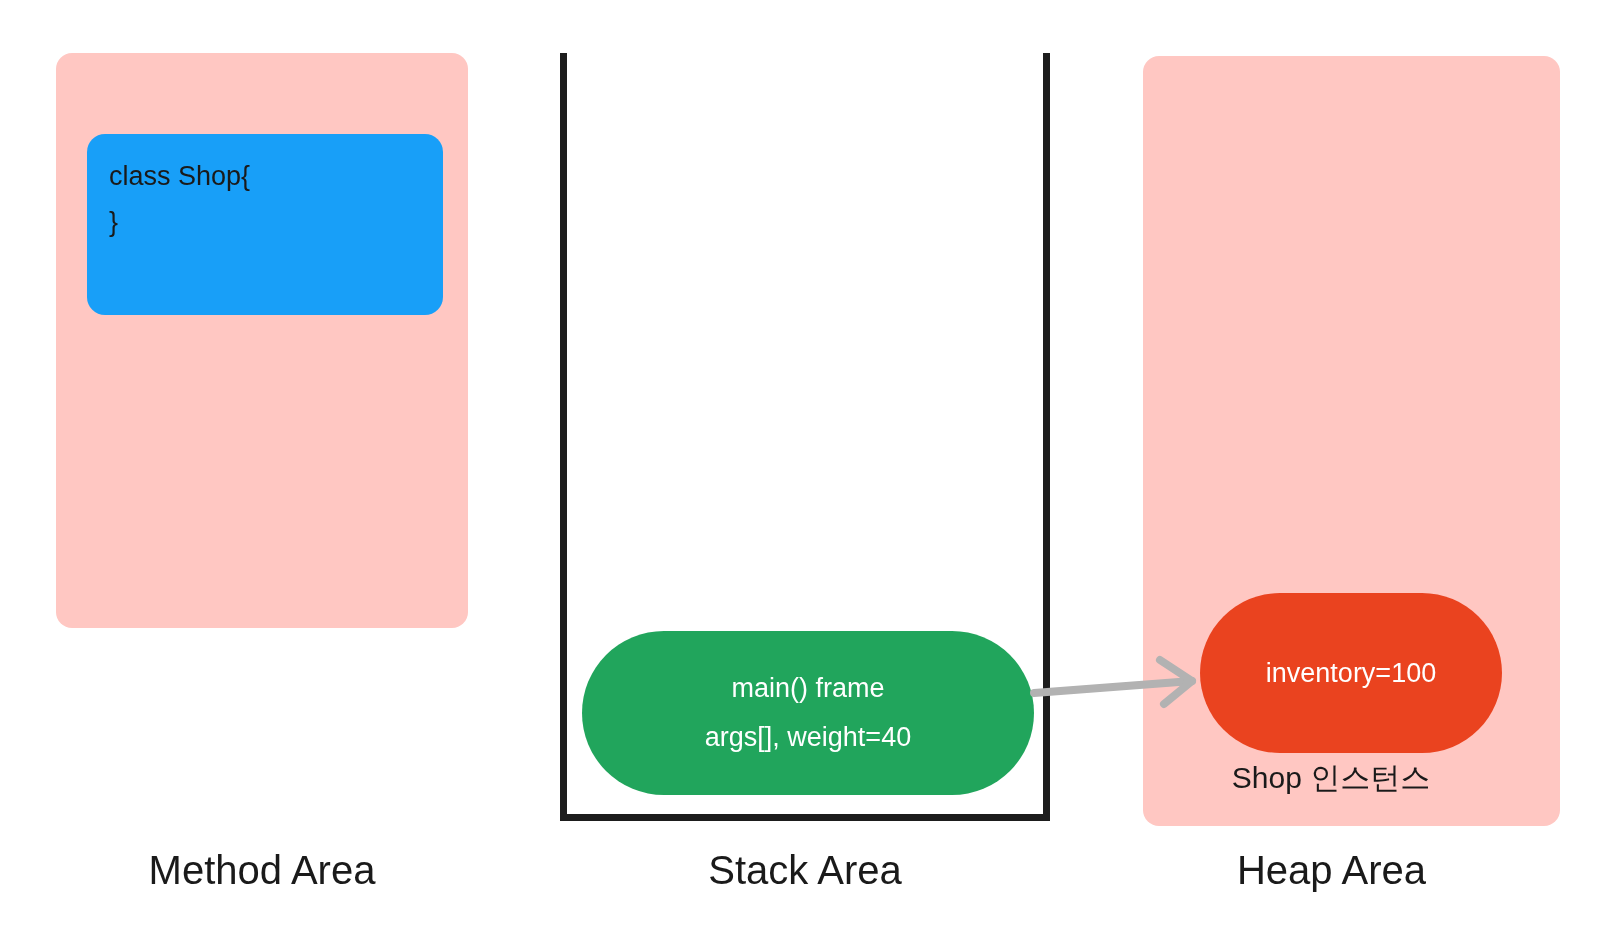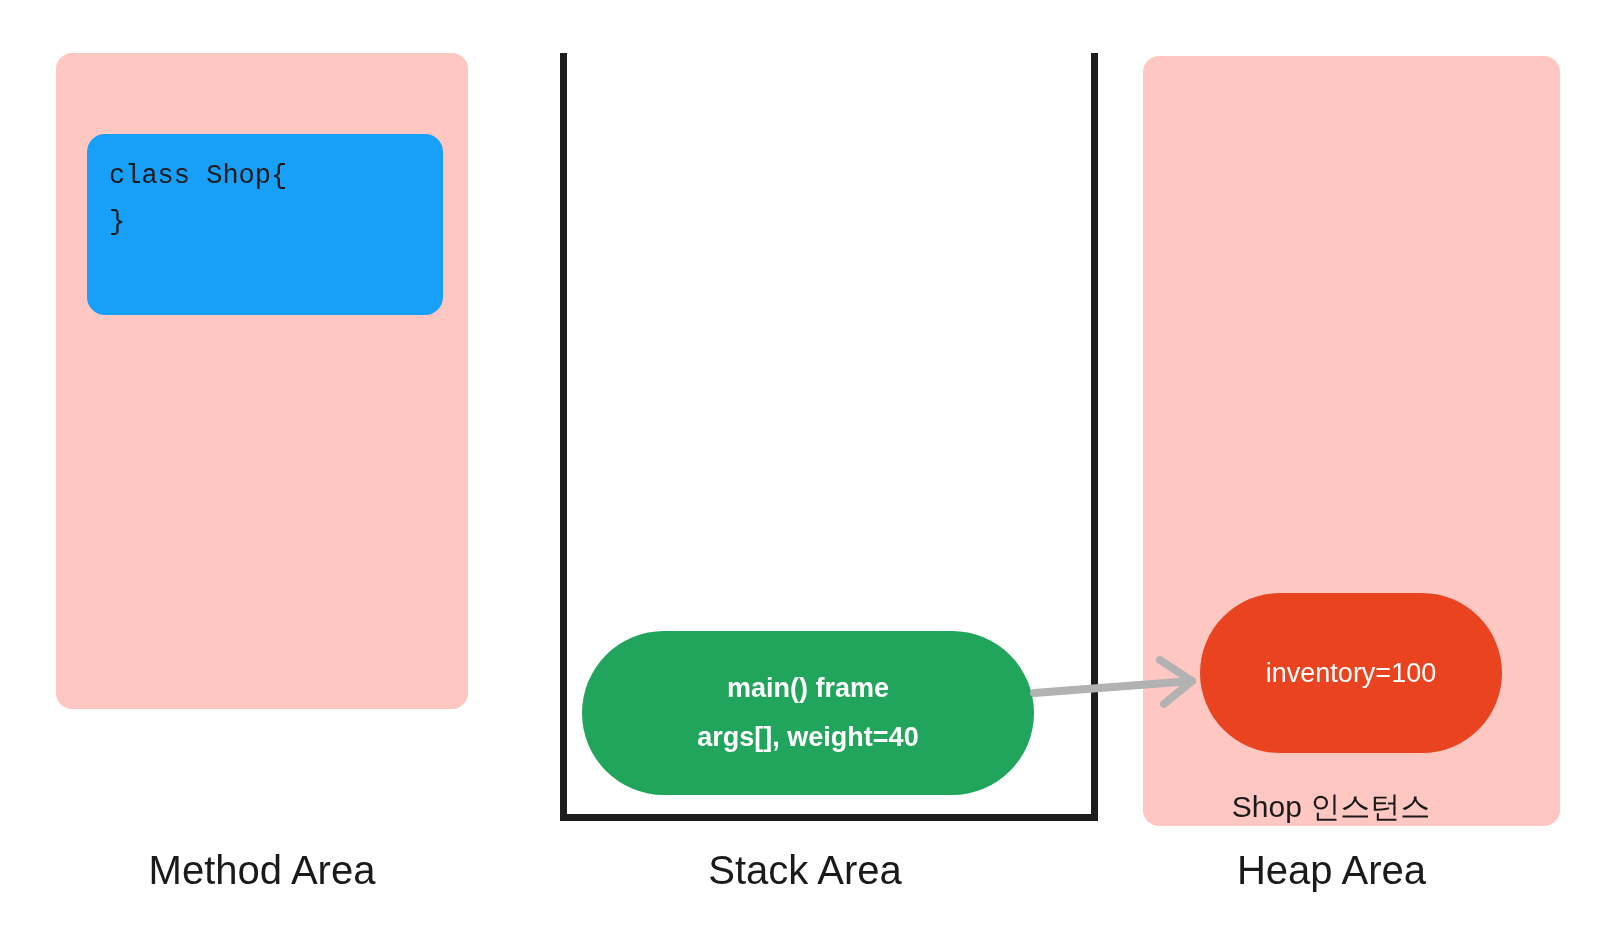--- a/index.html
+++ b/index.html
@@ -23,44 +23,43 @@
     width: 1609px;
     height: 952px;
     background: #FFFFFF;
     overflow: hidden;
   }
   .area {
     position: absolute;
     background: var(--pink);
     border-radius: 16px;
   }
-  .area.method { left: 56px; top: 53px; width: 412px; height: 656px; font-family: Liberation Mono, monospace; }
+  .area.method { left: 56px; top: 53px; width: 412px; height: 575px; }
   .area.heap   { left: 1143px; top: 56px; width: 417px; height: 770px; }
 
   .code-box {
     position: absolute;
     left: 31px; top: 81px;
     width: 356px; height: 181px;
     background: var(--blue);
     border-radius: 18px;
     padding: 19px 0 0 22px;
     color: var(--text-dark);
     font-size: 27px;
     line-height: 46px;
   }
   .code-line.indent { padding-left: 32px; }
 
   .stack {
     position: absolute;
     left: 560px; top: 53px;
-    width: 538px; height: 768px;
+    width: 490px; height: 768px;
     border-left: 7px solid var(--line);
     border-right: 7px solid var(--line);
     border-bottom: 7px solid var(--line);
-    font-weight: bold;
   }
   .frame-box {
     position: absolute;
     left: 15px; top: 578px;
     width: 452px; height: 164px;
     background: var(--green);
     border-radius: 82px;
     color: var(--text-light);
     font-size: 27px;
     display: flex;
@@ -84,21 +83,20 @@
     justify-content: center;
     text-align: center;
   }
   .instance-label {
     position: absolute;
     left: 37px; top: 702px;
     width: 302px;
     text-align: center;
     font-size: 30px;
     color: var(--text-dark);
-    margin-top: 29px;
   }
 
   .arrow {
     position: absolute;
     left: 1008px; top: 640px;
   }
   .arrow path {
     stroke: var(--arrow);
     stroke-width: 8;
     stroke-linecap: round;

